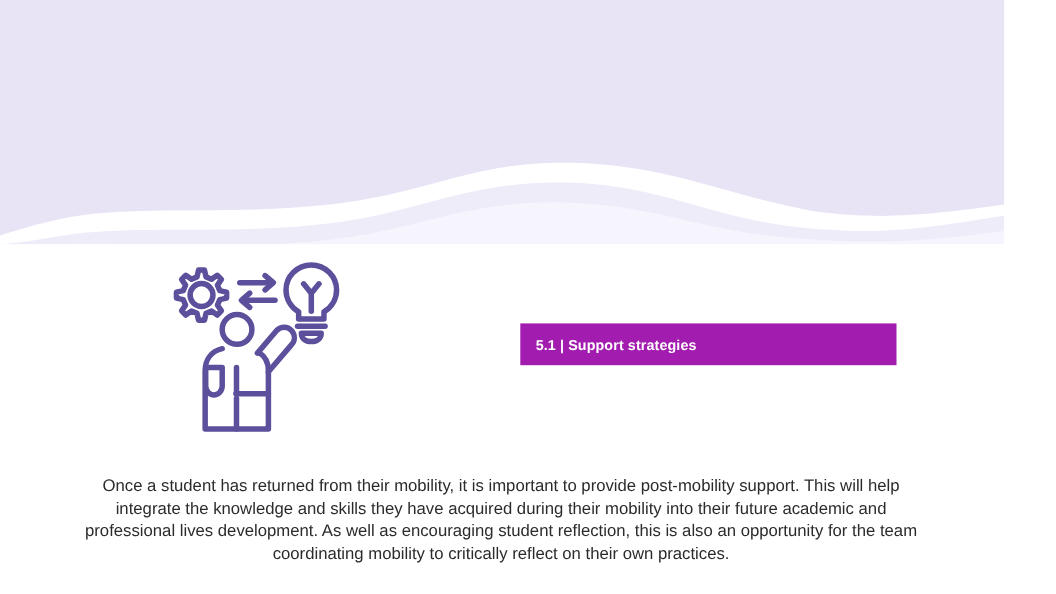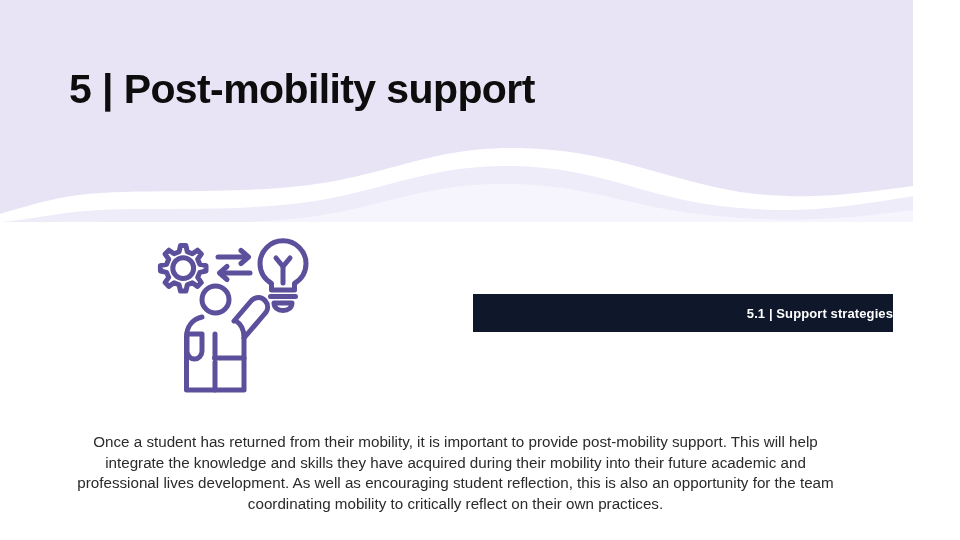--- a/index.html
+++ b/index.html
@@ -64,26 +64,25 @@
     display: block;
     width: 172px;
     height: 160px;
   }
 
   
   .section-bar {
     position: absolute;
     left: 473px;
     top: 294px;
-    width: 420px;
+    width: 342px;
     height: 38px;
-    background: #0f172a;
+    background: #a21caf;
     display: flex;
     align-items: center;
-    justify-content: flex-end;
   }
   .section-bar-label {
     padding-left: 14px;
     font-family: "Liberation Sans", sans-serif;
     font-size: 13px;
     font-weight: bold;
     color: #ffffff;
     letter-spacing: 0.1px;
     white-space: nowrap;
   }
@@ -120,21 +119,20 @@
                C425,164 386,192 300,203
                C212,214 120,204 58,214
                C34,218 14,221 0,222 Z" fill="#EFECFA"></path>
       <path d="M0,222 L913,222 L913,210 C830,221 786,222 716,216
                C634,209 596,186 512,184
                C424,182 384,208 300,218
                C214,228 118,220 56,222 Z" fill="#F6F4FD"></path>
     </svg>
   </div>
 
-  <h1 class="slide-title">5 | Post-mobility support</h1>
 
   <div class="illustration">
     <svg viewBox="0 0 172 160" xmlns="http://www.w3.org/2000/svg">
       <g fill="none" stroke="#5C4F9B" stroke-width="5" stroke-linecap="round" stroke-linejoin="round">
 
         <g>
           <path d="M32.5,7.5 l5.4,0 l1.4,6.2 l5.0,2.1 l5.2,-3.6 l3.8,3.8 l-3.6,5.2 l2.1,5.0 l6.2,1.4 l0,5.4
                    l-6.2,1.4 l-2.1,5.0 l3.6,5.2 l-3.8,3.8 l-5.2,-3.6 l-5.0,2.1 l-1.4,6.2 l-5.4,0
                    l-1.4,-6.2 l-5.0,-2.1 l-5.2,3.6 l-3.8,-3.8 l3.6,-5.2 l-2.1,-5.0 l-6.2,-1.4 l0,-5.4
                    l6.2,-1.4 l2.1,-5.0 l-3.6,-5.2 l3.8,-3.8 l5.2,3.6 l5.0,-2.1 Z" stroke-linejoin="round"></path>

